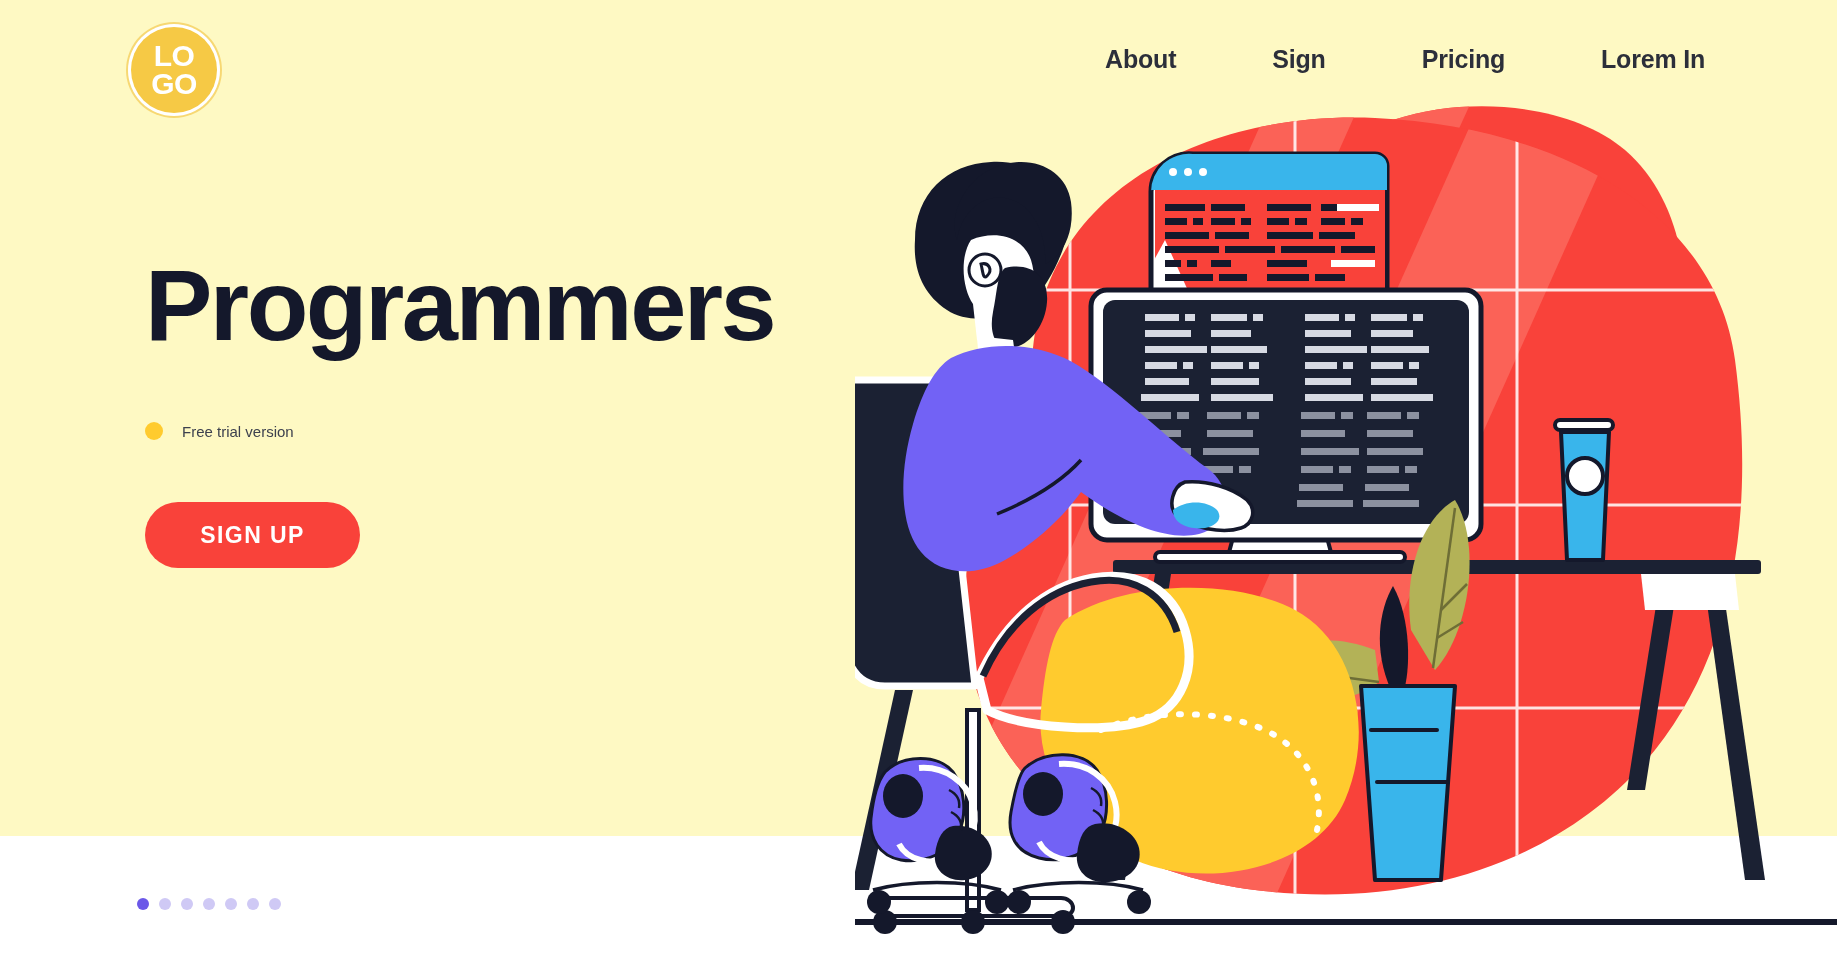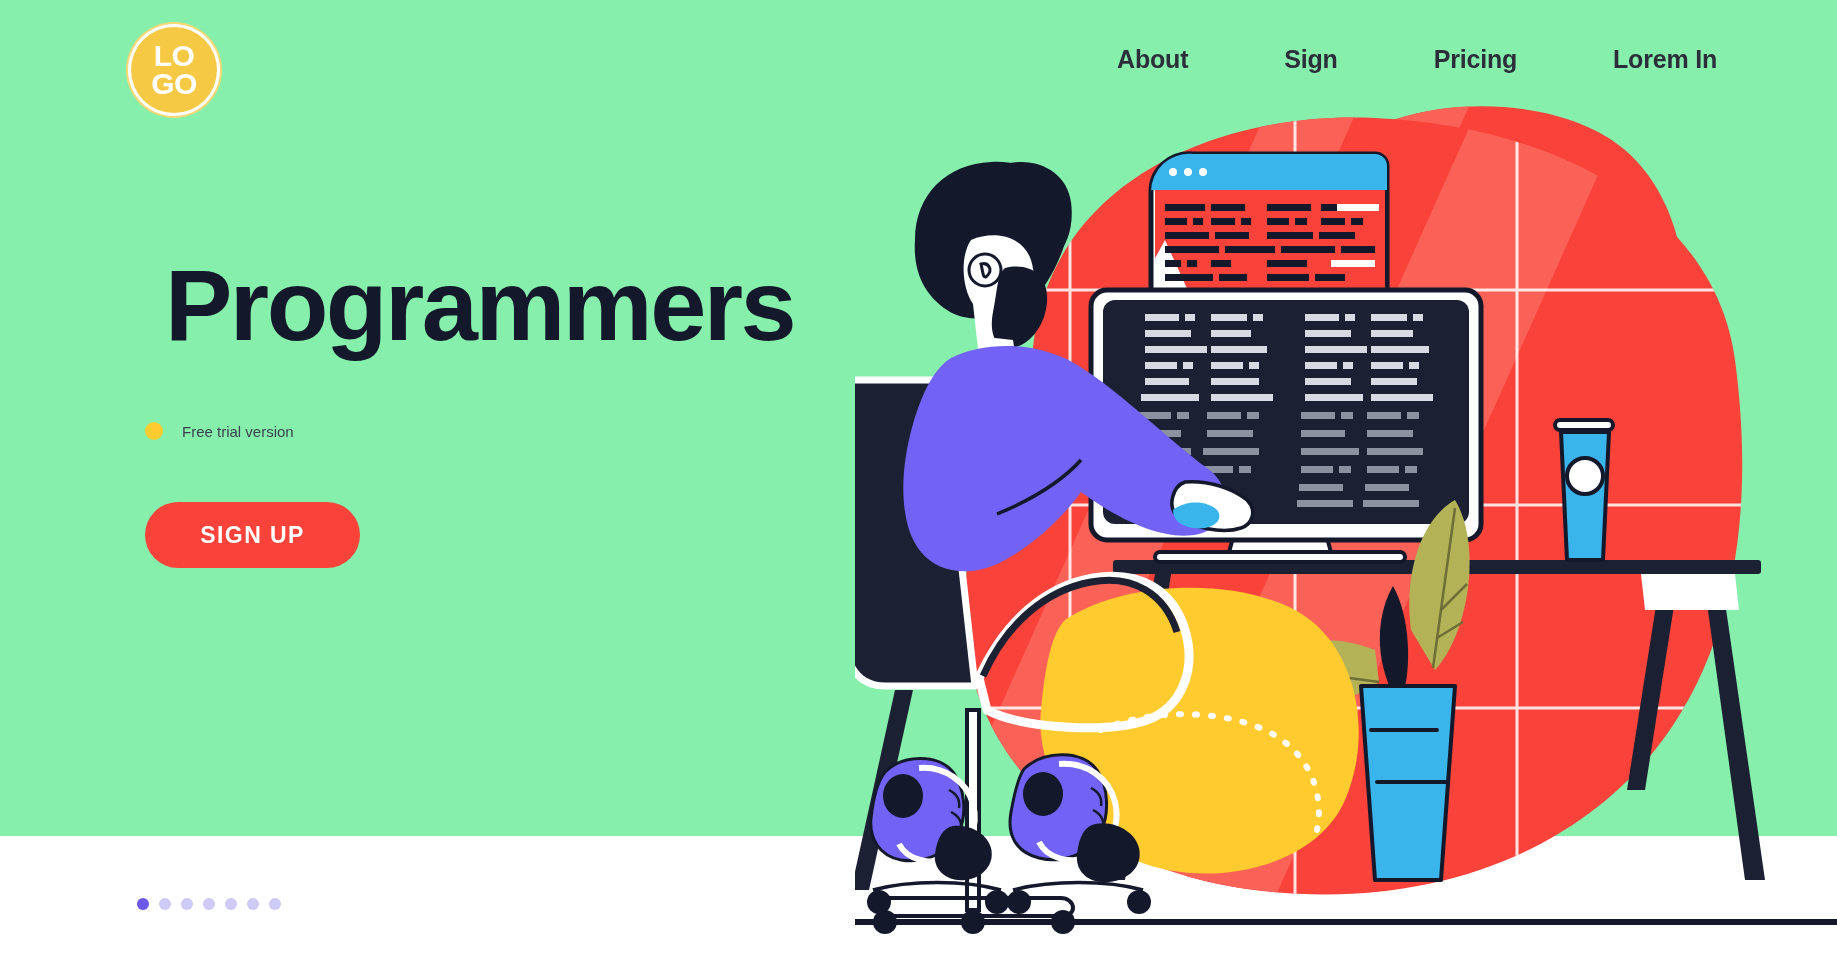--- a/index.html
+++ b/index.html
@@ -2,58 +2,57 @@
 <html><head>
 <meta charset="utf-8">
 <style>
   * { margin:0; padding:0; box-sizing:border-box; }
   html,body{
     width:1837px; height:980px;
     background:#ffffff;
     font-family:"Liberation Sans", sans-serif;
     overflow:hidden;
   }
-  .page{ position:relative; width:1837px; height:836px; background:#86efac; }
+  .page{ position:relative; width:1837px; height:836px; background:#fef9c3; }
 
   
   .header{ position:absolute; top:0; left:0; width:1837px; height:140px; }
 
   .logo{
     position:absolute; left:131px; top:27px;
     width:86px; height:86px; border-radius:50%;
     background:#F6C945;
     box-shadow:0 0 0 3px #ffffff, 0 0 0 5px #F7D873;
     display:flex; flex-direction:column;
     align-items:center; justify-content:center;
     line-height:0.92;
   }
   .logo span{
     color:#ffffff; font-weight:bold; font-size:30px;
     letter-spacing:-0.5px; font-family:"Liberation Sans", sans-serif;
   }
 
   .nav{
-    position:absolute; right:120px; top:45px;
+    position:absolute; right:132px; top:45px;
     display:flex; align-items:center; gap:96px;
   }
   .nav a{
     color:#2C2F3A; font-size:25px; font-weight:bold;
     text-decoration:none; letter-spacing:-0.2px;
     font-family:"Liberation Sans", sans-serif;
     cursor:pointer;
   }
 
   
   .hero-left{ position:absolute; left:145px; top:255px; width:680px; }
 
   .hero-title{
     font-size:101px; font-weight:bold; color:#14182B;
     letter-spacing:-2.5px; line-height:1;
     font-family:"Liberation Sans", sans-serif;
-    margin-left:20px;
   }
 
   .hero-desc{
     margin-top:84px; width:400px;
     font-size:20.5px; line-height:1.72; color:#4A4E5C;
     font-family:"Liberation Sans", sans-serif;
   }
 
   .features{ margin-top:66px; list-style:none; }
   .feature{

